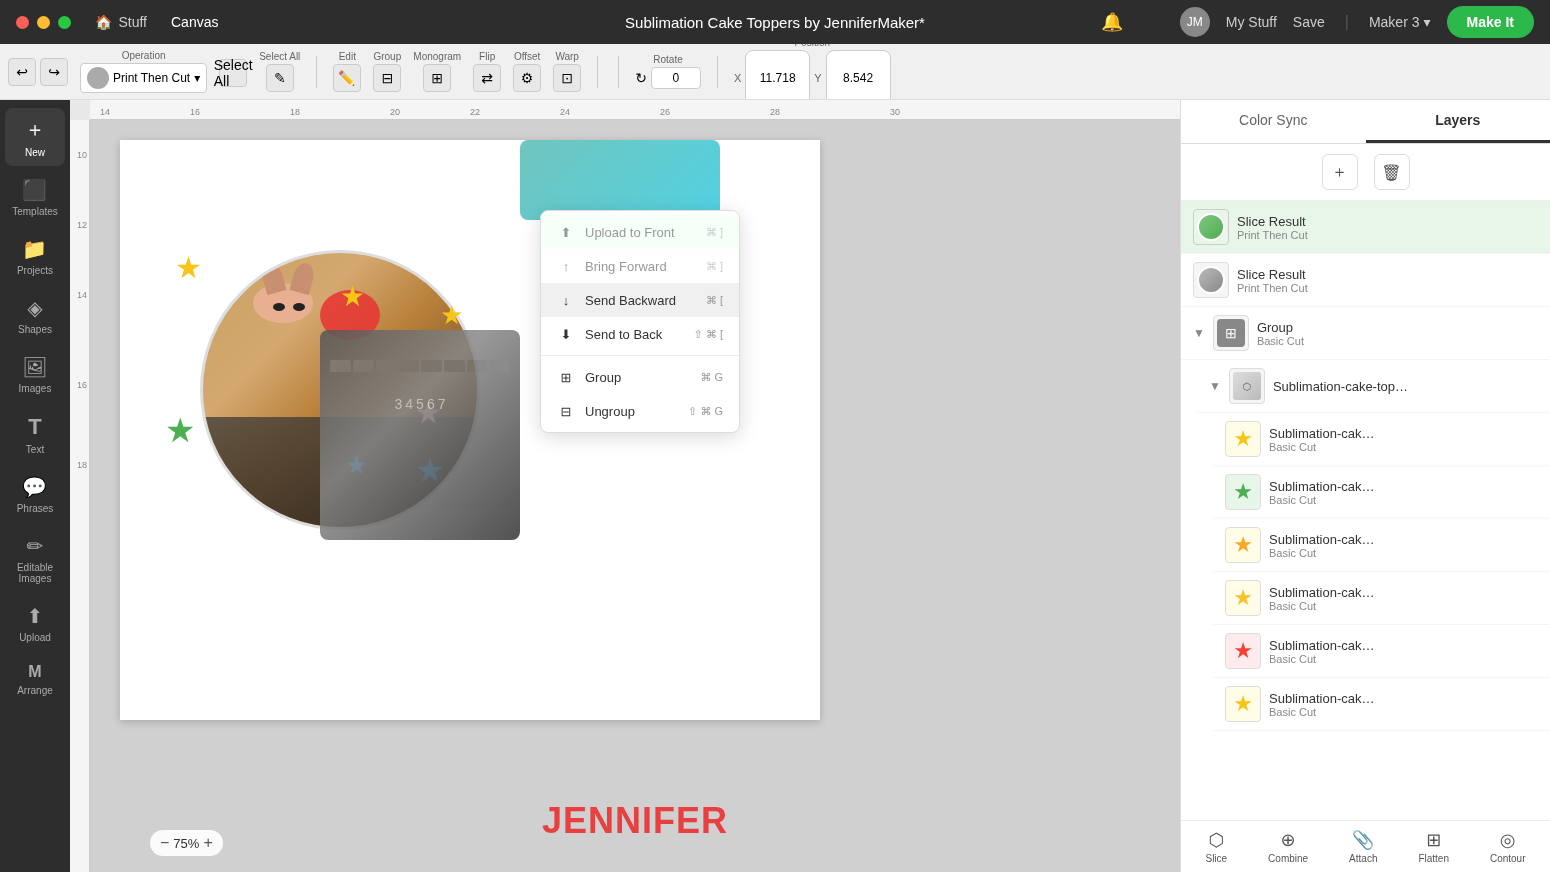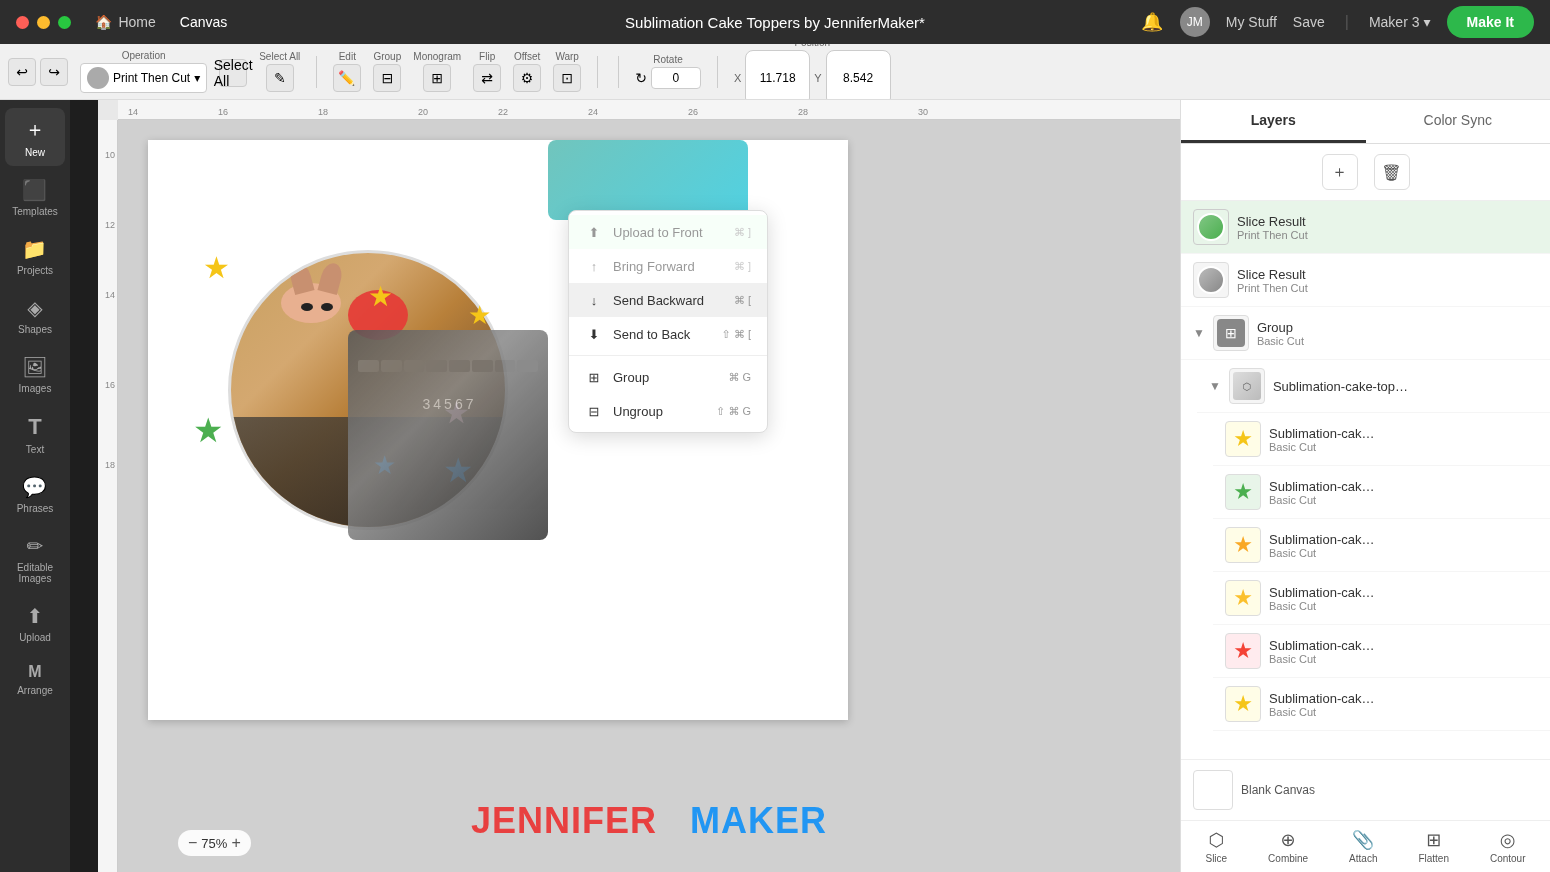--- a/index.html
+++ b/index.html
@@ -23,21 +23,21 @@
     .nav-link { color: #ccc; font-size: 14px; cursor: pointer; display: flex; align-items: center; gap: 6px; }
     .nav-link.active { color: #fff; font-weight: 500; }
     .home-icon { color: #4CAF50; }
     .title-center { position: absolute; left: 50%; transform: translateX(-50%); color: #fff; font-size: 15px; font-weight: 500; }
     .right-nav { margin-left: auto; display: flex; align-items: center; gap: 16px; }
     .right-btn { color: #ccc; font-size: 14px; cursor: pointer; }
     .make-it-btn { background: #2db84b; color: #fff; border: none; border-radius: 20px; padding: 8px 20px; font-size: 14px; font-weight: 600; cursor: pointer; }
     .divider-v { color: #555; margin: 0 4px; }
     .maker-select { color: #ccc; font-size: 14px; cursor: pointer; display: flex; align-items: center; gap: 4px; }
     .bell-icon { color: #ccc; font-size: 18px; cursor: pointer; }
-    .avatar { width: 30px; height: 30px; border-radius: 50%; background: #888; overflow: hidden; display: flex; align-items: center; justify-content: center; color: #fff; font-size: 12px; }
+    .avatar { width: 30px; height: 30px; border-radius: 50%; background: #888; overflow: hidden; display: flex; align-items: center; justify-content: center; color: #fff; font-size: 12px; margin-left: 40px; }
 
     
     #toolbar {
       background: #f0f0f0;
       height: 56px;
       display: flex;
       align-items: center;
       padding: 0 8px;
       gap: 12px;
       border-bottom: 1px solid #ddd;
@@ -84,21 +84,20 @@
     .sidebar-item.active { background: #3d3d3d; color: #fff; }
     .sidebar-icon { font-size: 20px; }
     .sidebar-label { font-size: 10px; text-align: center; }
 
     
     #canvas-area {
       flex: 1;
       background: #e8e8e8;
       position: relative;
       overflow: hidden;
-      margin-left: 28px;
     }
 
     
     .zoom-controls {
       position: absolute;
       bottom: 16px;
       left: 60px;
       display: flex;
       align-items: center;
       gap: 4px;
@@ -250,21 +249,21 @@
 
 <div id="titlebar">
   <div class="traffic-lights">
     <div class="tl tl-red"></div>
     <div class="tl tl-yellow"></div>
     <div class="tl tl-green"></div>
   </div>
   <div class="nav-links">
     <div class="nav-link">
       <span class="home-icon">🏠</span>
-      <span>Home</span>
+      <span>Stuff</span>
     </div>
     <div class="nav-link active">
       <span>Canvas</span>
     </div>
   </div>
   <div class="title-center">Sublimation Cake Toppers by JenniferMaker*</div>
   <div class="right-nav">
     <span class="bell-icon">🔔</span>
     <div class="avatar">JM</div>
     <span class="right-btn">My Stuff</span>
@@ -481,21 +480,20 @@
               <span>6</span>
               <span>7</span>
           </div>
         </div>
 
 
       </div>
 
       <div style="position:absolute;bottom:30px;left:50%;transform:translateX(-50%);display:flex;font-size:36px;font-weight:900;letter-spacing:1px;gap:33px;">
         <span class="wm-jennifer">JENNIFER</span>
-        <span class="wm-maker">MAKER</span>
       </div>
 
       <div class="zoom-controls">
         <button class="zoom-btn">−</button>
         <span>75%</span>
         <button class="zoom-btn">+</button>
       </div>
 
     </div>
 
@@ -530,22 +528,22 @@
         <div class="ctx-icon">⊟</div>
         <span>Ungroup</span>
         <span class="ctx-shortcut">⇧ ⌘ G</span>
       </div>
     </div>
 
   </div>
 
   <div id="right-panel">
     <div class="panel-tabs">
+      <div class="panel-tab">Color Sync</div>
       <div class="panel-tab active">Layers</div>
-      <div class="panel-tab">Color Sync</div>
     </div>
 
     <div class="panel-actions">
       <div class="panel-action-btn">＋</div>
       <div class="panel-action-btn">🗑</div>
     </div>
 
     <div id="layers-list">
 
       <div class="layer-item active">
@@ -647,24 +645,20 @@
           <span style="font-size:22px;color:#f5c518;">★</span>
         </div>
         <div class="layer-info">
           <div class="layer-name">Sublimation-cak…</div>
           <div class="layer-type">Basic Cut</div>
         </div>
       </div>
 
     </div>
 
-    <div class="panel-bottom">
-      <div class="blank-canvas-thumb"></div>
-      <span class="blank-canvas-label">Blank Canvas</span>
-    </div>
 
     <div style="border-top:1px solid #eee;display:flex;justify-content:space-around;padding:8px 4px;">
       <div class="bottom-action">
         <span class="bottom-action-icon">⬡</span>
         <span class="bottom-action-label">Slice</span>
       </div>
       <div class="bottom-action">
         <span class="bottom-action-icon">⊕</span>
         <span class="bottom-action-label">Combine</span>
       </div>

